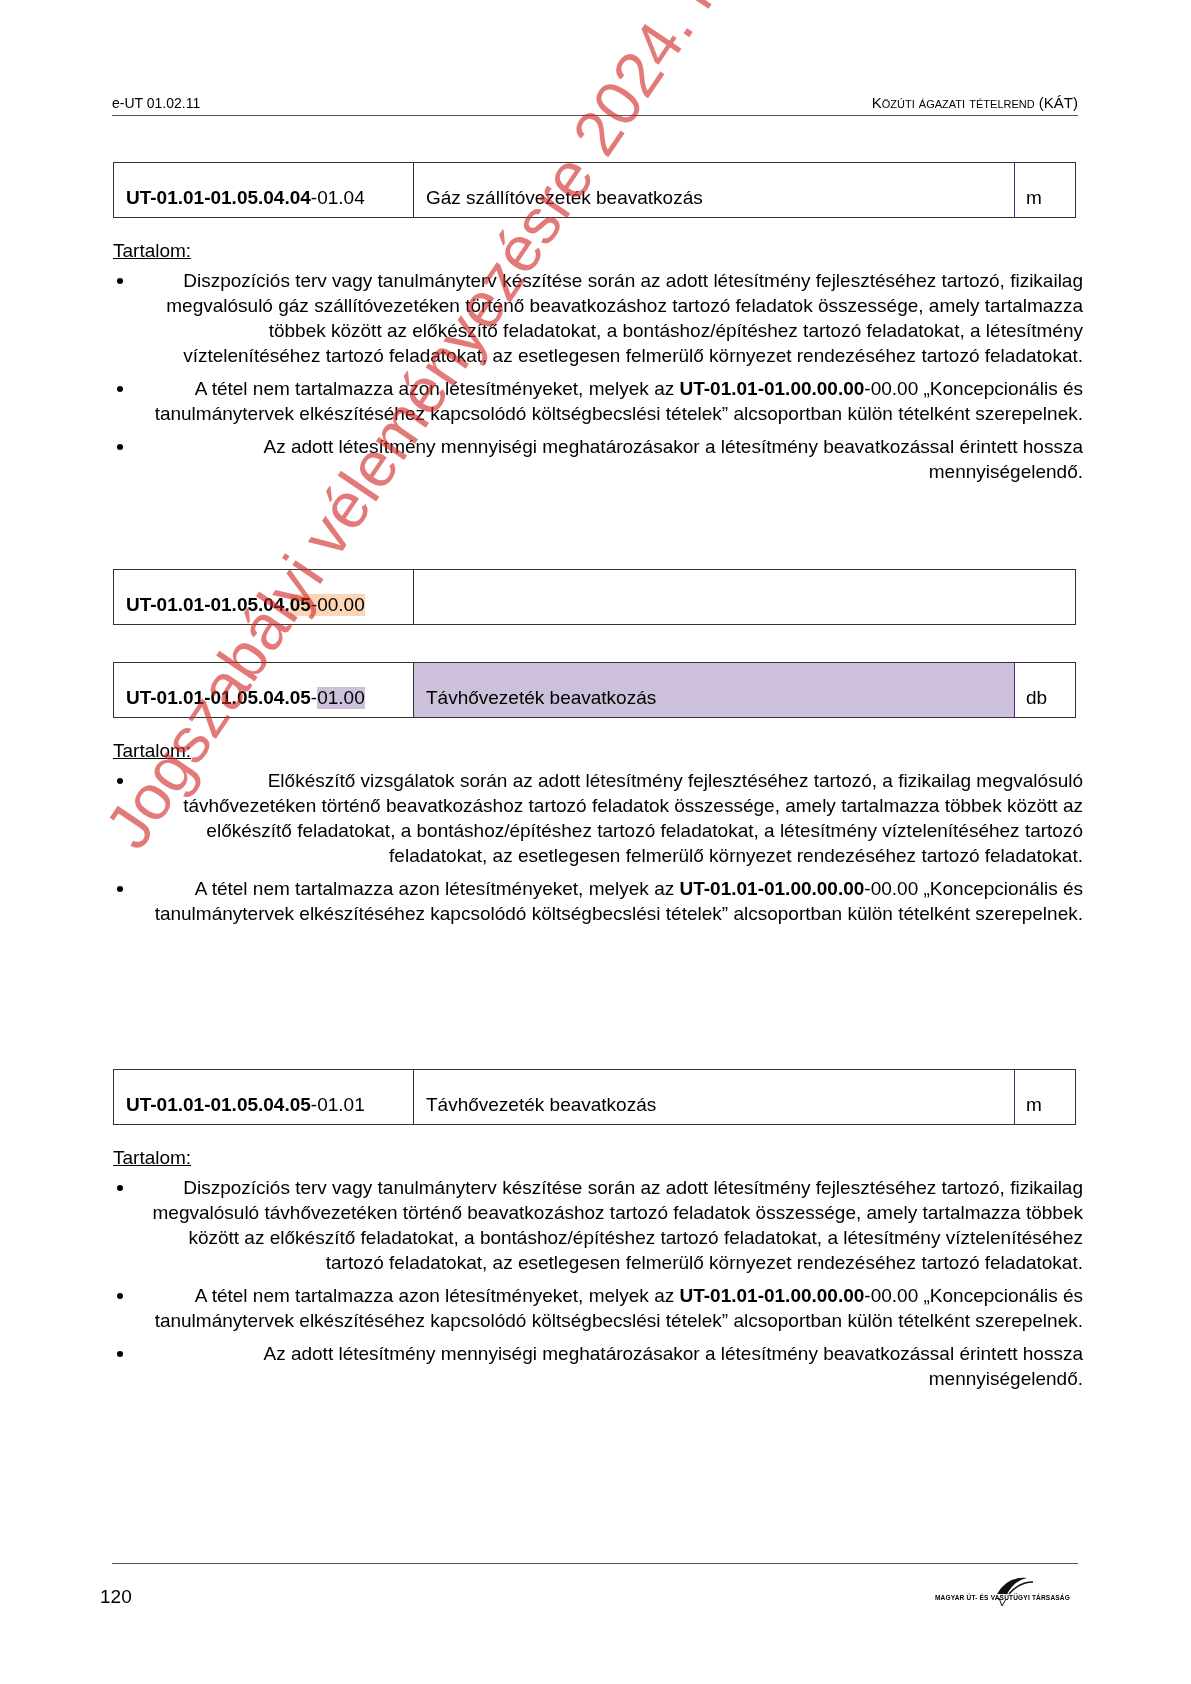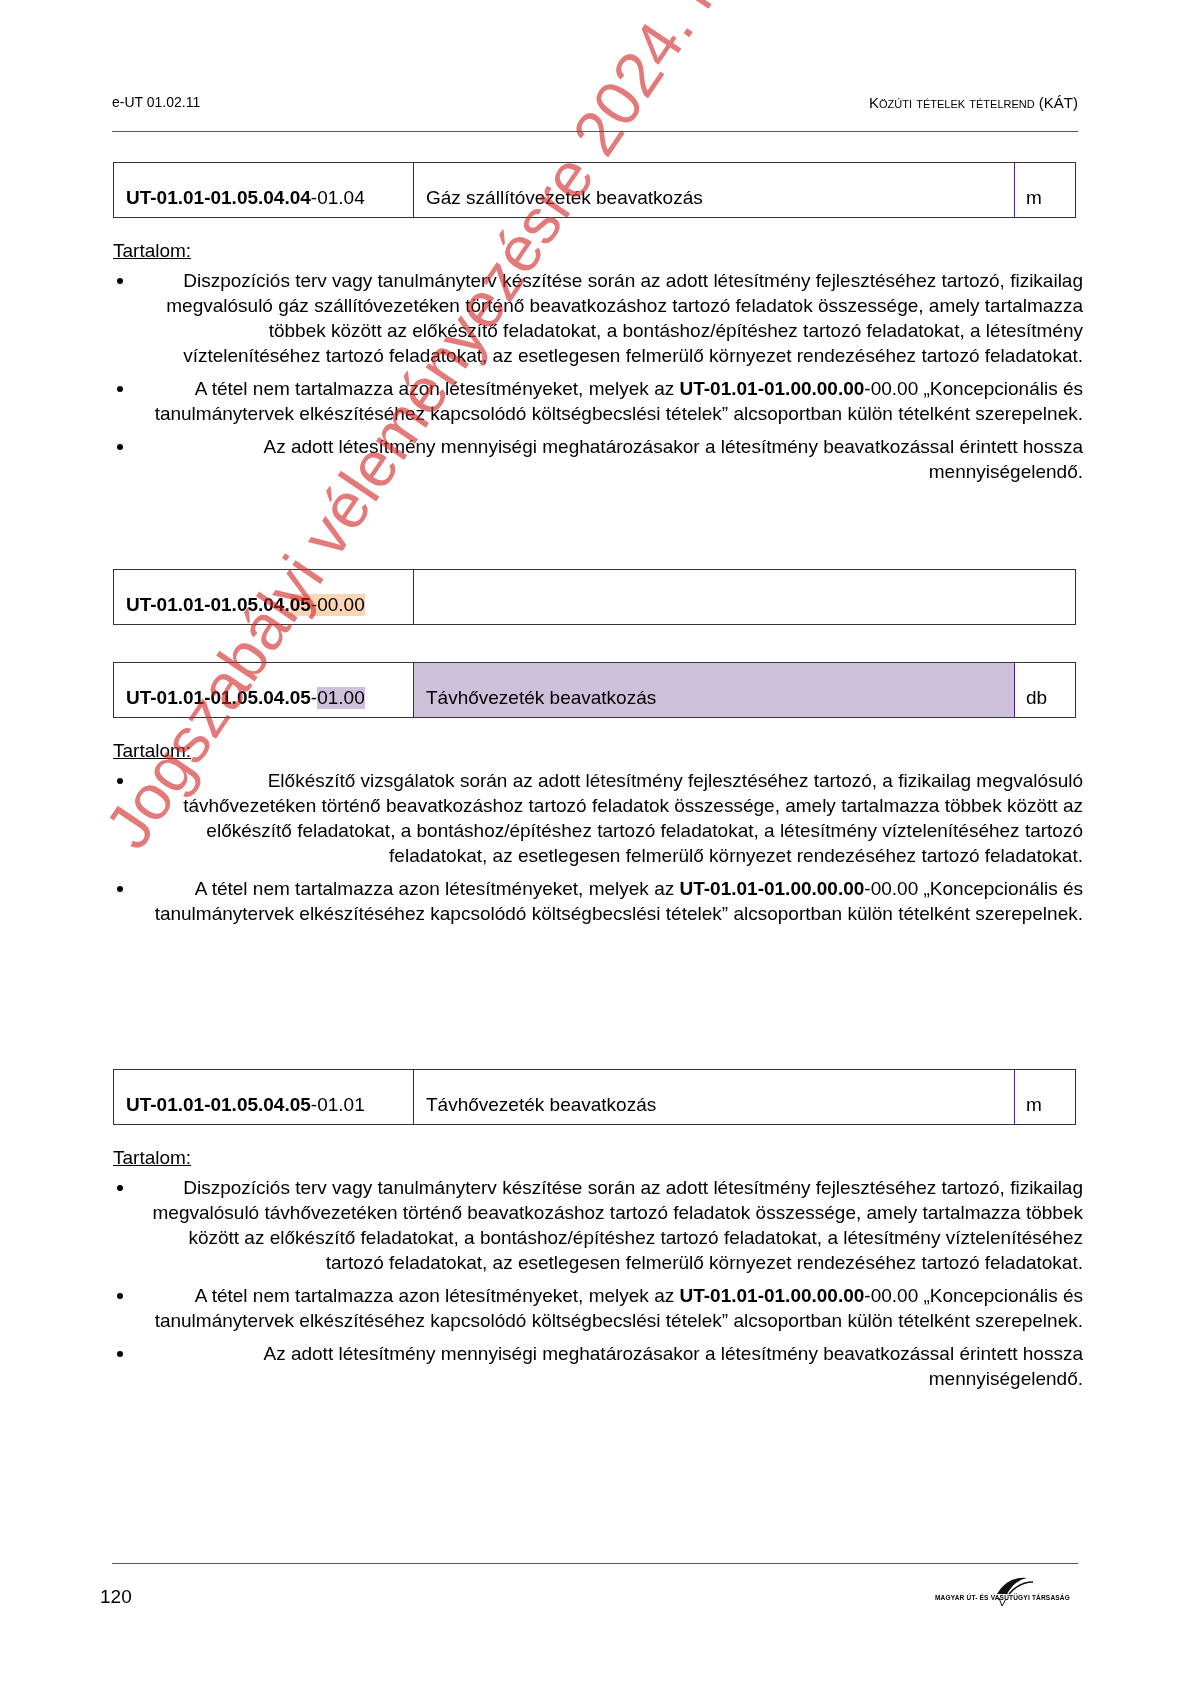--- a/index.html
+++ b/index.html
@@ -2,22 +2,22 @@
 <html><head>
 <meta charset="utf-8">
 <style>
   html, body { margin: 0; padding: 0; background: #ffffff; }
   body {
     width: 1191px; height: 1684px; position: relative; overflow: hidden;
     font-family: "Liberation Sans", sans-serif; color: #000;
   }
   .header {
     position: absolute; left: 112px; top: 94px; width: 966px;
-    display: flex; justify-content: space-between; align-items: flex-start;
-    font-size: 14px; padding-bottom: 20px; border-bottom: 1.5px solid #555;
+    display: flex; justify-content: space-between; align-items: center;
+    font-size: 14px; padding-bottom: 4px; border-bottom: 1.5px solid #555;
   }
   .header .right { font-variant: small-caps; font-size: 15px; }
   .footer-line {
     position: absolute; left: 112px; top: 1563px; width: 966px;
     border-top: 1.5px solid #555;
   }
   .page-num { position: absolute; left: 100px; top: 1586px; font-size: 19px; }
   .logo {
     position: absolute; left: 935px; top: 1572px; width: 145px; height: 40px;
   }
@@ -61,21 +61,21 @@
     transform-origin: 0 0; transform: rotate(-56deg);
     color: rgba(210, 40, 40, 0.62); font-size: 64px; white-space: nowrap;
     pointer-events: none;
   }
 </style>
 </head>
 <body>
 
 <div class="header">
   <span>e-UT 01.02.11</span>
-  <span class="right">Közúti tételek tételrend (KÁT)</span>
+  <span class="right">Közúti ágazati tételrend (KÁT)</span>
 </div>
 
 <div class="item-table" style="top:162px;">
   <div class="code">
     <span class="b">UT-01.01-01.05.04.04</span>
       <span>-01.04</span>
   </div>
   <div class="name">Gáz szállítóvezeték beavatkozás</div>
   <div class="unit">m</div>
 </div>

